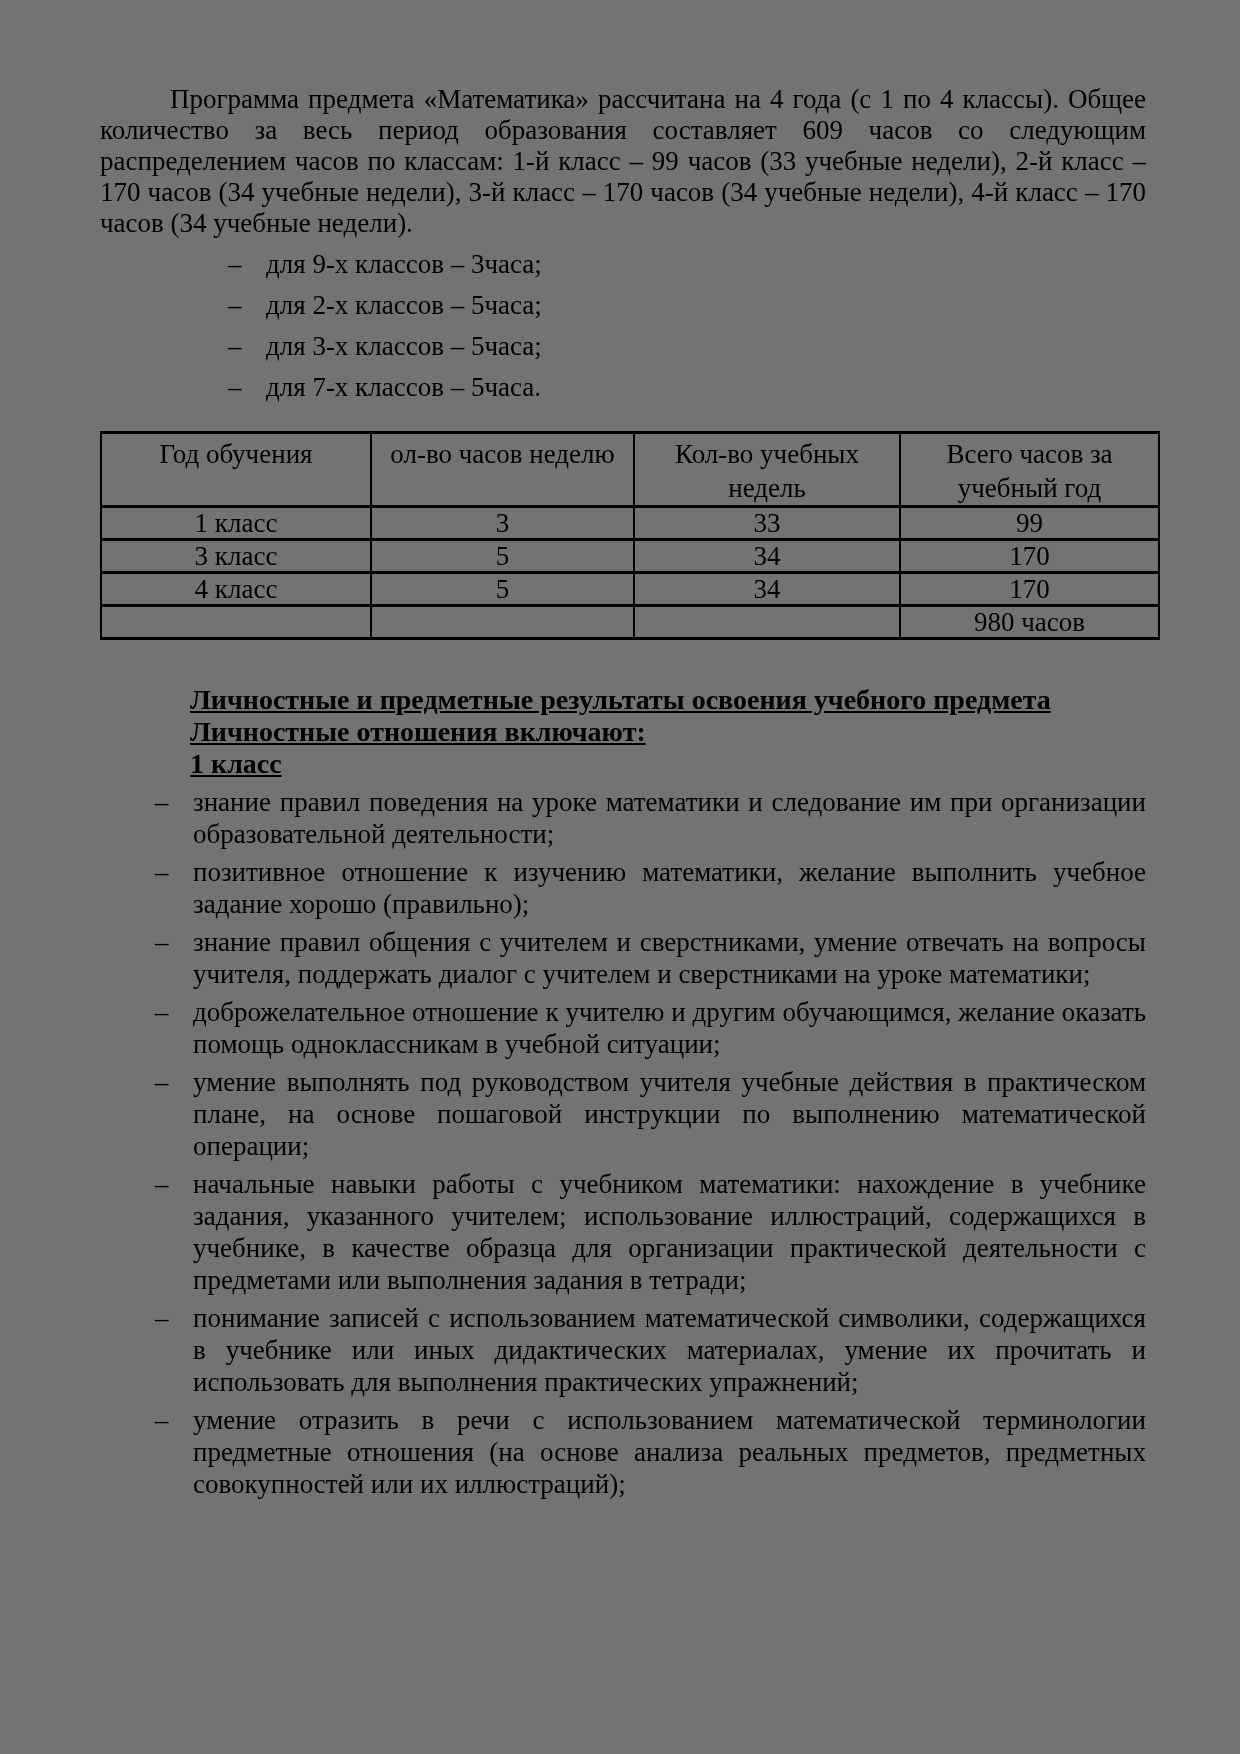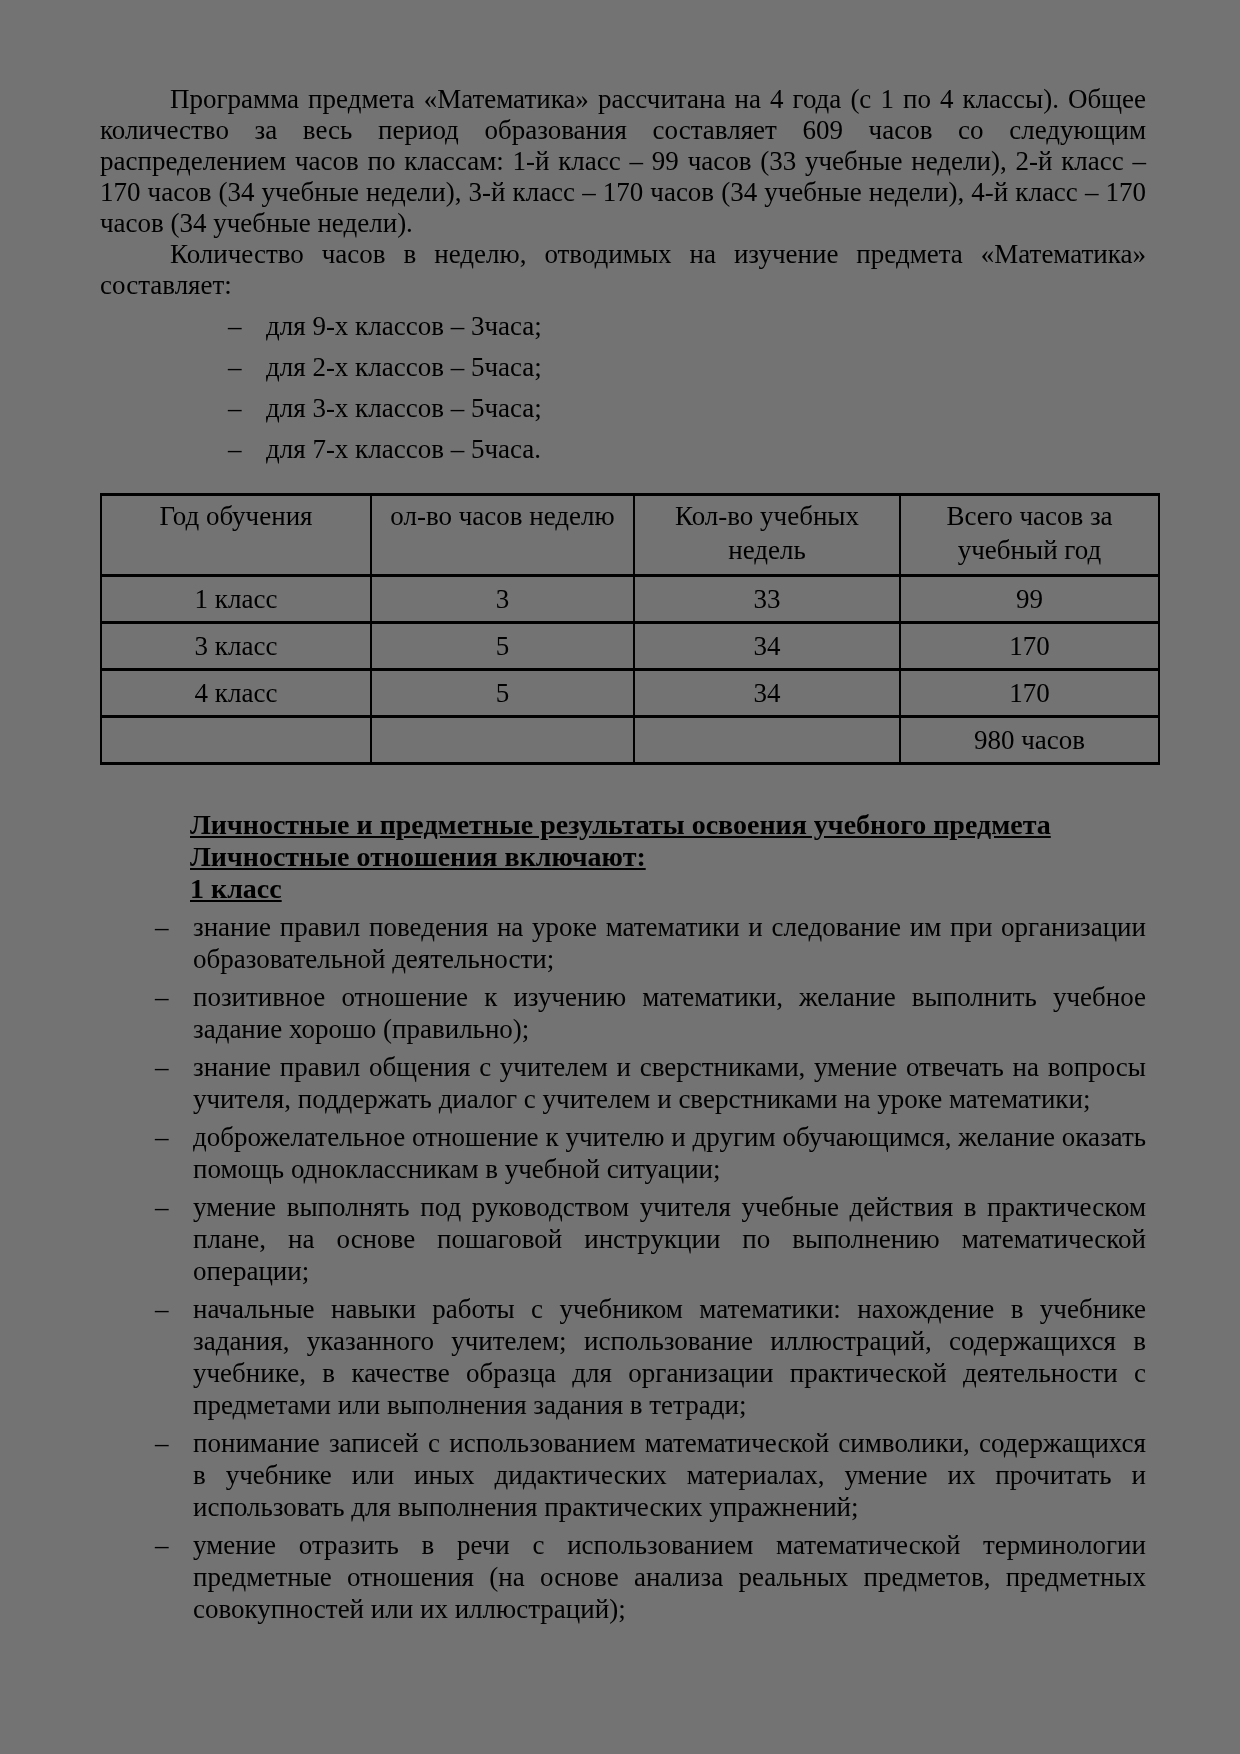--- a/index.html
+++ b/index.html
@@ -46,21 +46,21 @@
     table-layout: fixed;
     width: 1058px;
     margin-top: 28px;
   }
   table.hours-table th,
   table.hours-table td {
     border-left: 2px solid #000;
     border-right: 2px solid #000;
     border-top: 3px solid #000;
     border-bottom: 3px solid #000;
-    padding: 7px;
+    padding: 0;
     font-weight: normal;
     text-align: center;
     overflow: hidden;
     white-space: nowrap;
   }
   table.hours-table th {
     height: 64px;
     vertical-align: top;
     line-height: 34px;
     padding-top: 3px;
@@ -94,21 +94,20 @@
     top: 0;
   }
 </style>
 </head>
 <body>
 
 <div class="page">
 
   <p class="para">Программа предмета «Математика» рассчитана на 4 года (с 1 по 4 классы). Общее количество за весь период образования составляет 609 часов со следующим распределением часов по классам: 1-й класс – 99 часов (33 учебные недели), 2-й класс – 170 часов (34 учебные недели), 3-й класс – 170 часов (34 учебные недели), 4-й класс – 170 часов (34 учебные недели).</p>
 
-  <p class="para">Количество часов в неделю, отводимых на изучение предмета «Математика» составляет:</p>
 
   <div class="hours-list">
     <div class="hours-item">
       <span class="dash">–</span>
       <span>для 9-х классов – 3часа;</span>
     </div>
     <div class="hours-item">
       <span class="dash">–</span>
       <span>для 2-х классов – 5часа;</span>
     </div>

